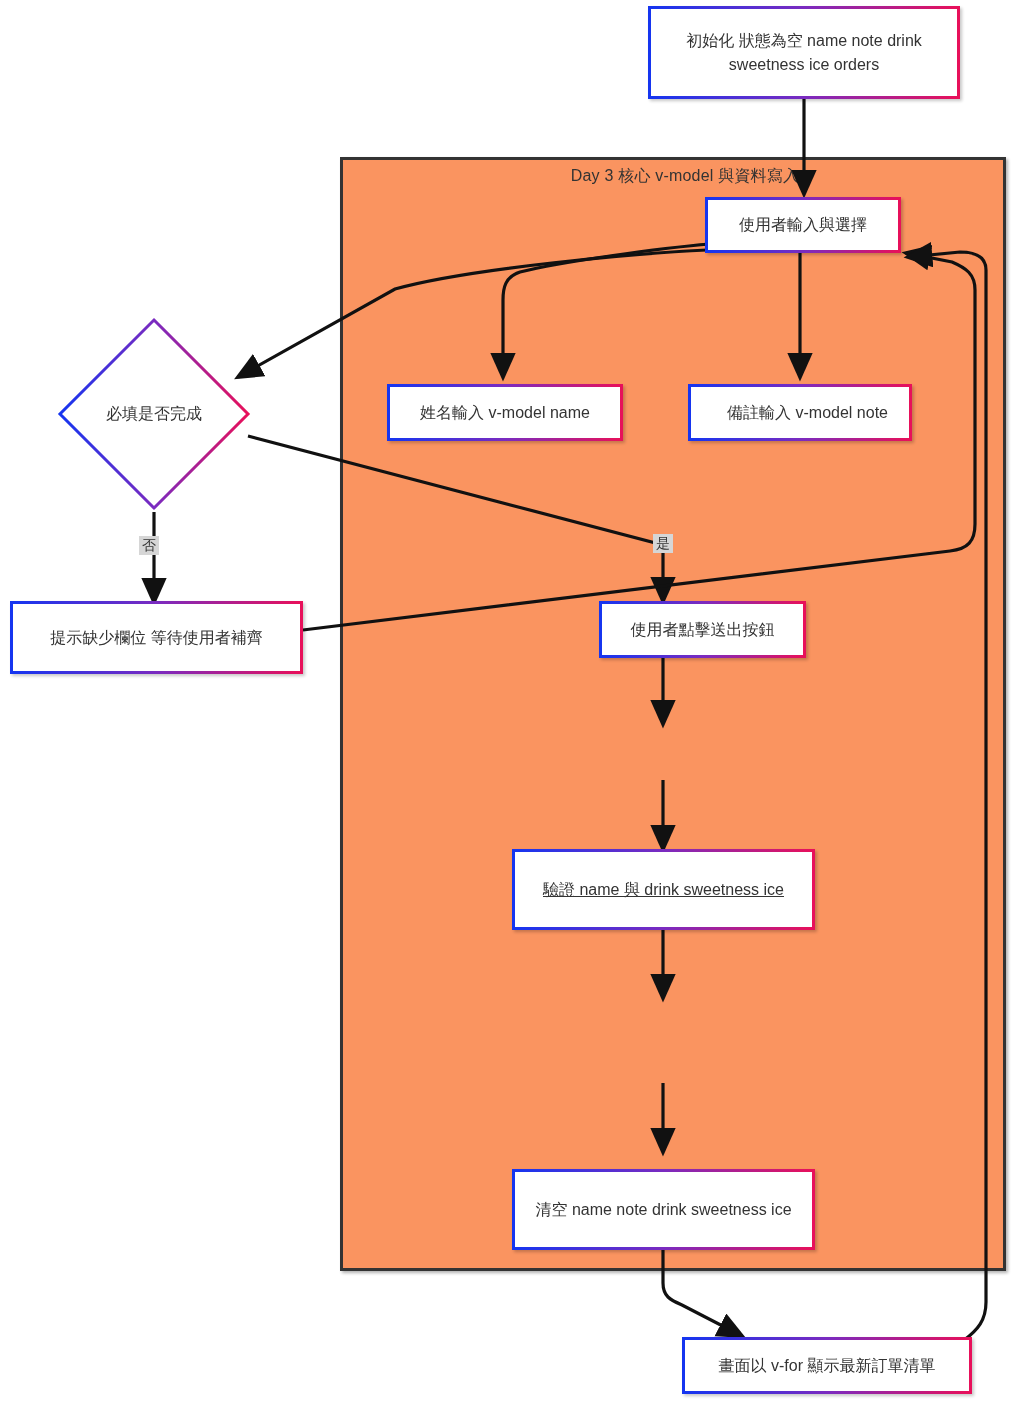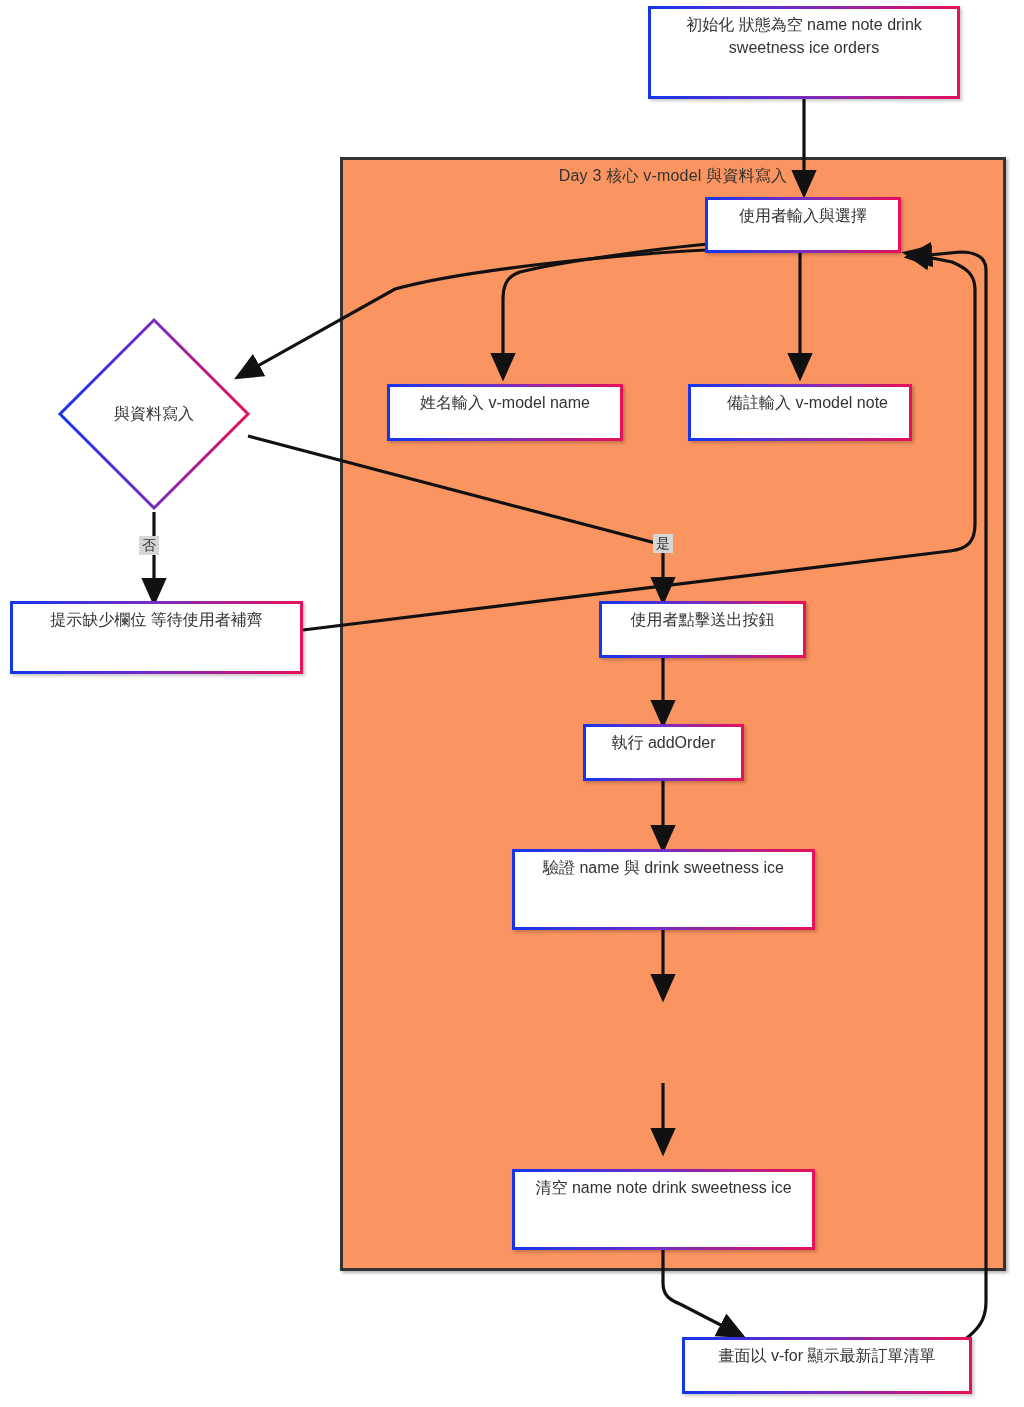--- a/index.html
+++ b/index.html
@@ -26,21 +26,21 @@
     position: absolute;
     box-sizing: border-box;
     background: #FA9460;
     border: 3px solid #333333;
     box-shadow: 2px 2px 3px rgba(0,0,0,0.30);
     z-index: 1;
   }
   .subgraph-title {
     position: absolute;
     top: 6px;
-    left: 0;
+    left: 12px;
     width: 100%;
     text-align: center;
     font-size: 16px;
     color: #333333;
     letter-spacing: 0.2px;
     white-space: nowrap;
   }
 
   
   #edges {
@@ -51,21 +51,21 @@
     z-index: 2;
     pointer-events: none;
   }
 
   
   .node {
     position: absolute;
     box-sizing: border-box;
     z-index: 3;
     display: flex;
-    align-items: flex-start;
+    align-items: center;
     justify-content: center;
     text-align: center;
     background: #ffffff;
     color: #333333;
     font-size: 16px;
     line-height: 1.45;
     padding: 4px 10px;
     border: 3px solid transparent;
     border-image: linear-gradient(90deg, #1535F0 0%, #7A2BC0 50%, #E8105A 100%) 1;
     box-shadow: 2px 2px 3px rgba(0,0,0,0.22);
@@ -159,44 +159,41 @@
     <svg width="196" height="196" viewBox="0 0 196 196">
       <defs>
         <linearGradient id="dg" x1="0" y1="0.5" x2="1" y2="0.5">
           <stop offset="0%" stop-color="#1535F0"></stop>
           <stop offset="50%" stop-color="#7A2BC0"></stop>
           <stop offset="100%" stop-color="#E8105A"></stop>
         </linearGradient>
       </defs>
       <polygon points="98,4 192,98 98,192 4,98" fill="#ffffff" stroke="url(#dg)" stroke-width="3"></polygon>
     </svg>
-    <div class="diamond-label">與資料寫入</div>
+    <div class="diamond-label">必填是否完成</div>
   </div>
 
   <div class="node" style="left:387px; top:384px; width:236px; height:57px;">
     <span>姓名輸入 v-model name</span>
   </div>
 
   <div class="node" style="left:688px; top:384px; width:224px; height:57px;padding-left:25px;">
     <span>備註輸入 v-model note</span>
   </div>
 
   <div class="node" style="left:10px; top:601px; width:293px; height:73px;">
     <span>提示缺少欄位 等待使用者補齊</span>
   </div>
 
   <div class="node" style="left:560px; top:601px; width:207px; height:57px;margin-left:39px;">
     <span>使用者點擊送出按鈕</span>
   </div>
 
-  <div class="node" style="left:583px; top:724px; width:161px; height:57px;">
-    <span>執行 addOrder</span>
-  </div>
-
-  <div class="node" style="left:512px; top:849px; width:303px; height:81px;">
+
+  <div class="node" style="left:512px; top:849px; width:303px; height:81px;text-decoration:underline;">
     <span>驗證 name 與 drink sweetness ice</span>
   </div>
 
 
   <div class="node" style="left:512px; top:1152px; width:303px; height:81px;margin-top:17px;">
     <span>清空 name note drink sweetness ice</span>
   </div>
 
   <div class="node" style="left:682px; top:1337px; width:290px; height:57px;">
     <span>畫面以 v-for 顯示最新訂單清單</span>

